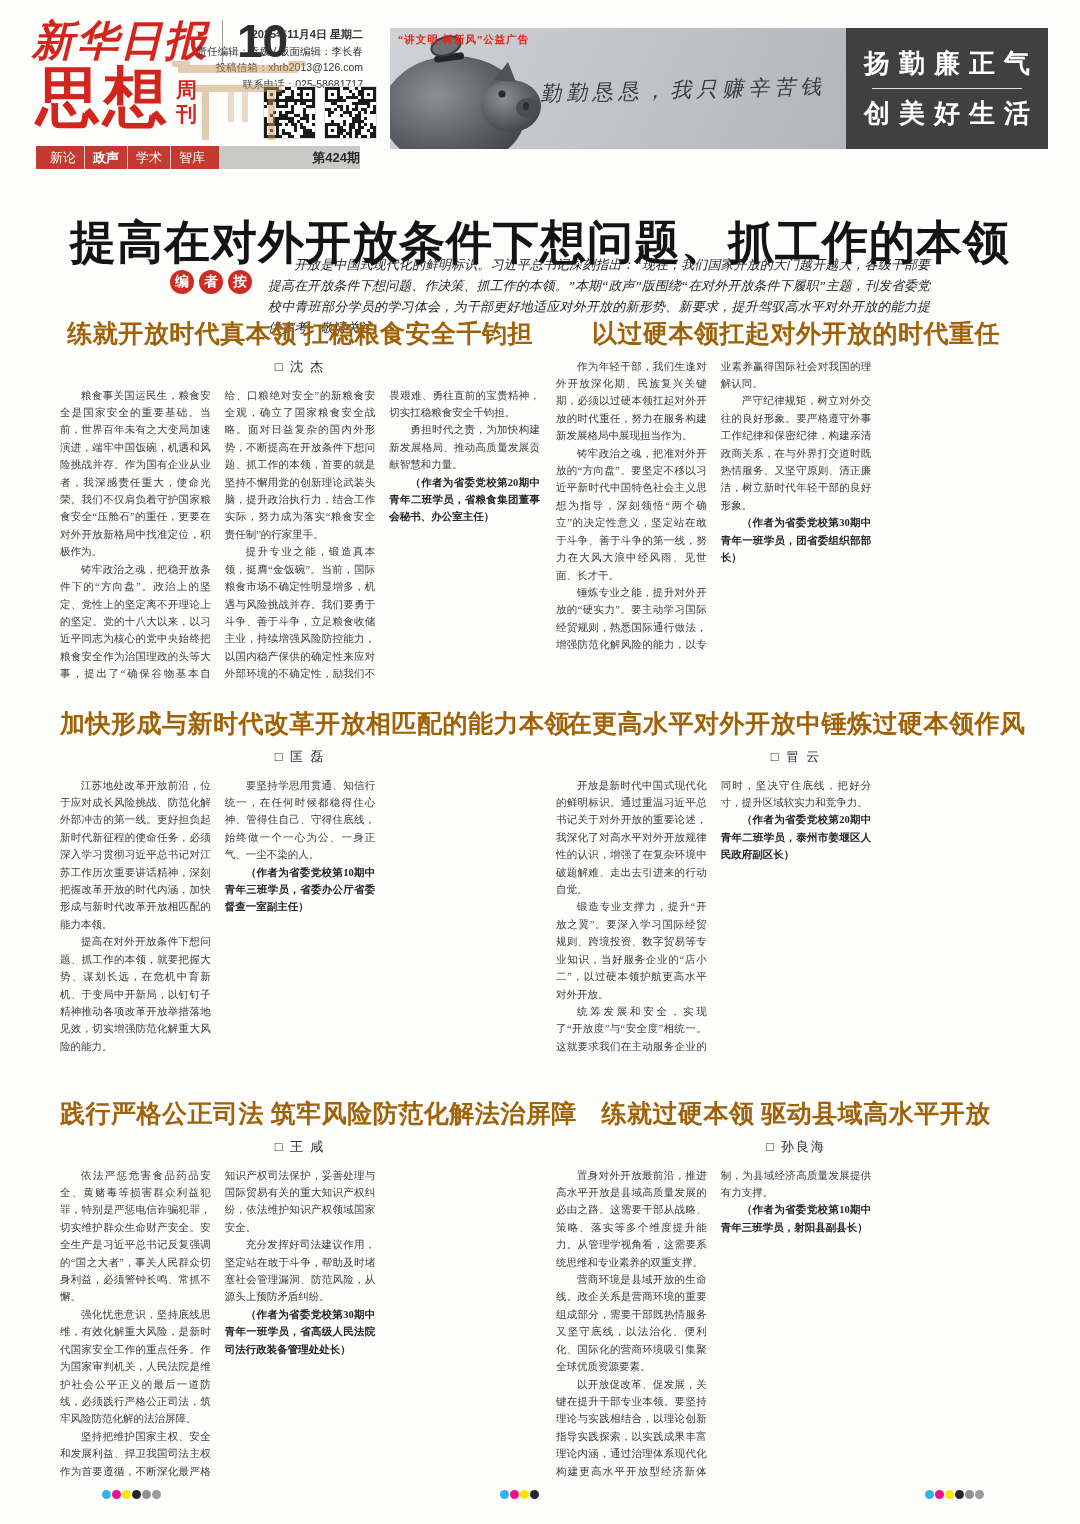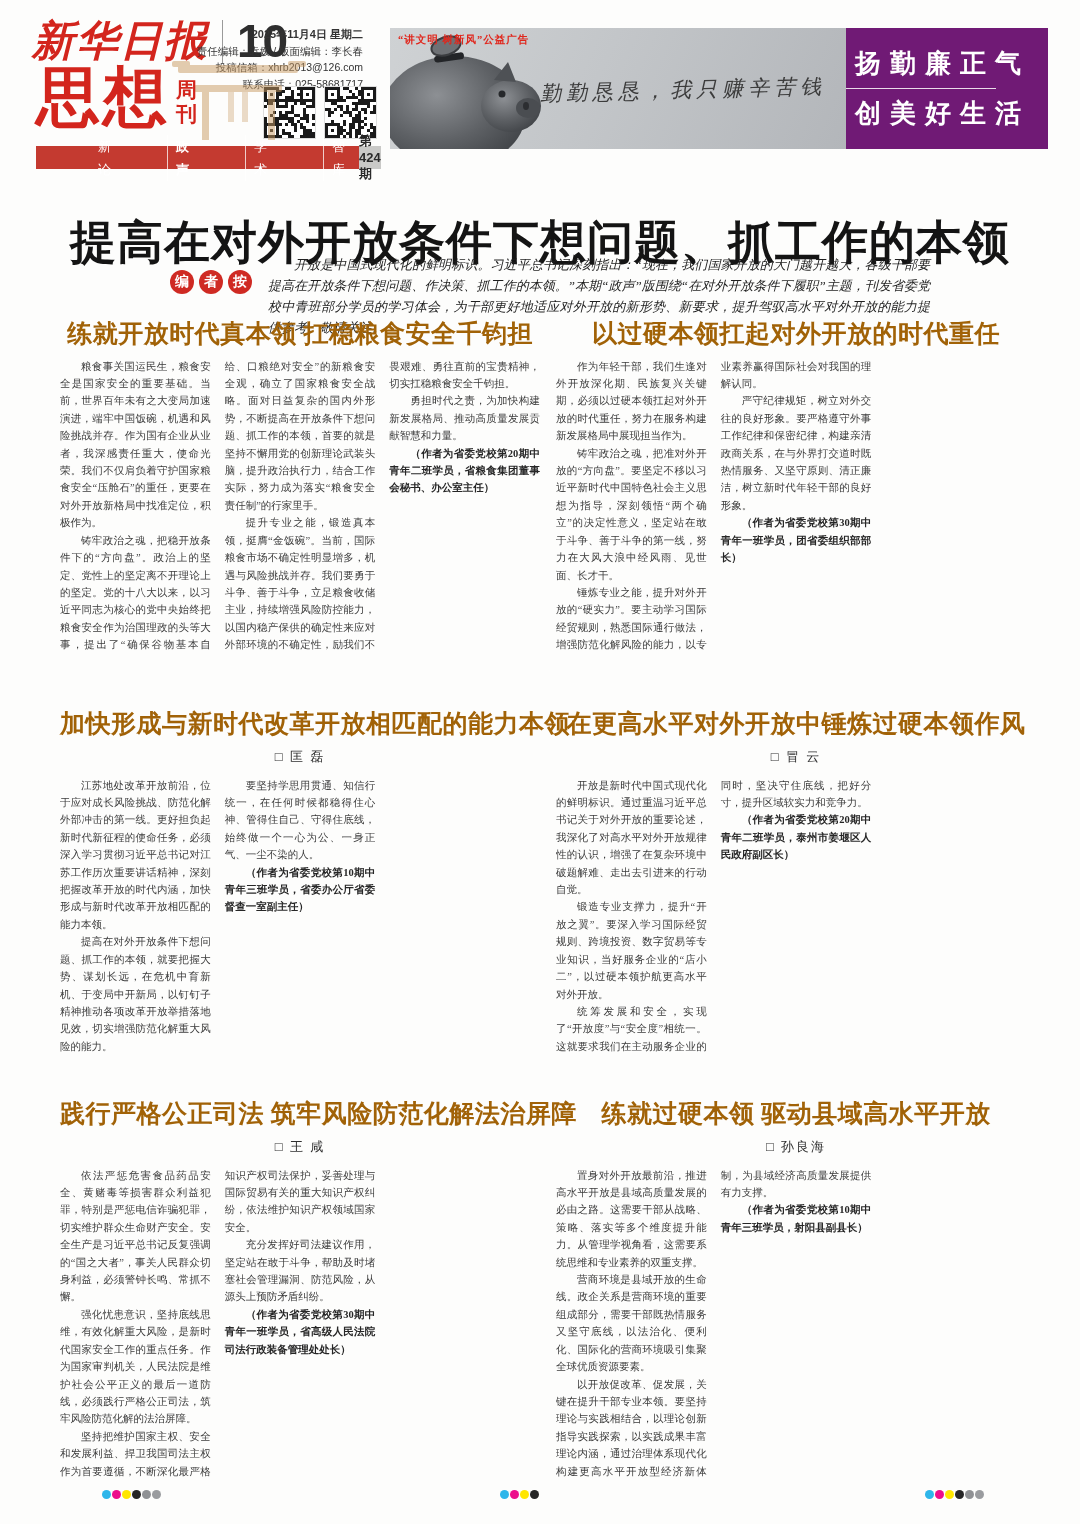--- a/index.html
+++ b/index.html
@@ -12,39 +12,39 @@
   .page-number{font-size:46px;font-weight:700;color:#2e2e2e;line-height:0.95;margin-left:14px;padding-left:14px;border-left:1px solid #9a9a9a;font-family:"Liberation Sans",sans-serif;}
 
   .weekly-logo{position:absolute;left:36px;top:66px;display:flex;align-items:center;z-index:2;}
   .weekly-title{font-size:64px;font-weight:900;color:#d3251d;line-height:1;letter-spacing:3px;}
   .weekly-subtitle{display:flex;flex-direction:column;margin-left:6px;margin-top:8px;}
   .weekly-subtitle span{font-size:21px;font-weight:800;color:#d3251d;line-height:1.15;}
   .logo-decor{position:absolute;left:170px;top:55px;opacity:.5;z-index:1;}
 
   .nav-bar{position:absolute;left:36px;top:146px;width:324px;height:23px;display:flex;font-family:"Liberation Sans",sans-serif;}
   .nav-red{background:#c43a30;display:flex;align-items:center;padding:0 6px;}
-  .nav-red .nav-item{color:#fff;font-size:13px;padding:0 8px;line-height:23px;margin-left:48px;}
+  .nav-red .nav-item{color:#fff;font-size:13px;padding:0 8px;line-height:23px;}
   .nav-red .nav-item + .nav-item{border-left:1px solid rgba(255,255,255,.75);}
   .nav-red .nav-item.active{font-weight:bold;}
   .nav-gray{background:#c9c9c7;flex:1;display:flex;align-items:center;justify-content:flex-end;}
   .issue-number{font-size:13px;font-weight:bold;color:#2a2a2a;}
 
   .info-block{position:absolute;left:175px;top:26px;width:188px;text-align:right;font-size:10.5px;line-height:1.55;color:#333;font-family:"Liberation Sans",sans-serif;}
   .info-block div:first-child{font-weight:bold;font-size:11px;}
 
   .qr-row{position:absolute;left:263px;top:86px;display:flex;gap:8px;}
   .qr{width:51px;height:51px;background:#fff;border:1px solid #ddd;}
 
   
   .ad-banner{position:absolute;left:390px;top:28px;width:658px;height:121px;display:flex;}
   .ad-photo{flex:1;position:relative;background:linear-gradient(115deg,#cfd2d4 0%,#c3c6c9 45%,#b3b6ba 100%);overflow:hidden;}
   .ad-tag{position:absolute;left:8px;top:5px;font-size:10.5px;font-weight:bold;color:#e0261c;letter-spacing:1px;}
   .ad-caption{position:absolute;left:150px;top:48px;font-size:21px;font-style:italic;color:#3c3c3c;letter-spacing:5px;transform:rotate(-1.5deg);white-space:nowrap;}
   .pig{position:absolute;left:-14px;top:6px;}
-  .ad-red{width:202px;background:#701a75;display:flex;flex-direction:column;align-items:flex-start;justify-content:center;}
+  .ad-red{width:202px;background:#404040;display:flex;flex-direction:column;align-items:center;justify-content:center;}
   .ad-slogan{color:#fff;font-size:26px;font-weight:800;letter-spacing:9px;line-height:1.2;text-indent:9px;}
   .ad-divider{width:150px;height:1px;background:rgba(255,255,255,.85);margin:9px 0;}
 
   
   .lead-headline{position:absolute;left:40px;top:186px;width:1000px;text-align:center;font-size:46px;font-weight:900;color:#141414;letter-spacing:1px;line-height:1.15;}
   .editor-note{position:absolute;left:170px;top:254px;width:760px;display:flex;align-items:flex-start;gap:16px;}
   .editor-badge{display:flex;gap:5px;margin-top:16px;flex:0 0 auto;}
   .badge-circle{width:24px;height:24px;border-radius:50%;background:#cf2a23;color:#fff;font-size:14px;font-weight:bold;display:inline-flex;align-items:center;justify-content:center;}
   .note-text{flex:1;font-size:13px;line-height:1.62;color:#1f1f1f;text-align:justify;font-style:italic;text-indent:2em;}
 
@@ -445,20 +445,21 @@
     <div class="editor-badge">
         <span class="badge-circle">编</span>
         <span class="badge-circle">者</span>
         <span class="badge-circle">按</span>
       </div>
     <div class="note-text">开放是中国式现代化的鲜明标识。习近平总书记深刻指出：“现在，我们国家开放的大门越开越大，各级干部要提高在开放条件下想问题、作决策、抓工作的本领。”本期“政声”版围绕“在对外开放条件下履职”主题，刊发省委党校中青班部分学员的学习体会，为干部更好地适应对外开放的新形势、新要求，提升驾驭高水平对外开放的能力提供参考。敬请关注。</div>
   </div>
 
   <section class="article a1">
     <h2>练就开放时代真本领 扛稳粮食安全千钧担</h2>
+    <div class="byline"><span>□</span> <span>沈 杰</span></div>
     <div class="article-body">
         <p>粮食事关国运民生，粮食安全是国家安全的重要基础。当前，世界百年未有之大变局加速演进，端牢中国饭碗，机遇和风险挑战并存。作为国有企业从业者，我深感责任重大，使命光荣。我们不仅肩负着守护国家粮食安全“压舱石”的重任，更要在对外开放新格局中找准定位，积极作为。</p>
         <p>铸牢政治之魂，把稳开放条件下的“方向盘”。政治上的坚定、党性上的坚定离不开理论上的坚定。党的十八大以来，以习近平同志为核心的党中央始终把粮食安全作为治国理政的头等大事，提出了“确保谷物基本自给、口粮绝对安全”的新粮食安全观，确立了国家粮食安全战略。面对日益复杂的国内外形势，不断提高在开放条件下想问题、抓工作的本领，首要的就是坚持不懈用党的创新理论武装头脑，提升政治执行力，结合工作实际，努力成为落实“粮食安全责任制”的行家里手。</p>
         <p>提升专业之能，锻造真本领，挺膺“金饭碗”。当前，国际粮食市场不确定性明显增多，机遇与风险挑战并存。我们要勇于斗争、善于斗争，立足粮食收储主业，持续增强风险防控能力，以国内稳产保供的确定性来应对外部环境的不确定性，励我们不畏艰难、勇往直前的宝贵精神，切实扛稳粮食安全千钧担。</p>
         <p>勇担时代之责，为加快构建新发展格局、推动高质量发展贡献智慧和力量。</p>
         <p class="attribution">（作者为省委党校第20期中青年二班学员，省粮食集团董事会秘书、办公室主任）</p>
       </div>
   </section>
 
   <section class="article a2">

